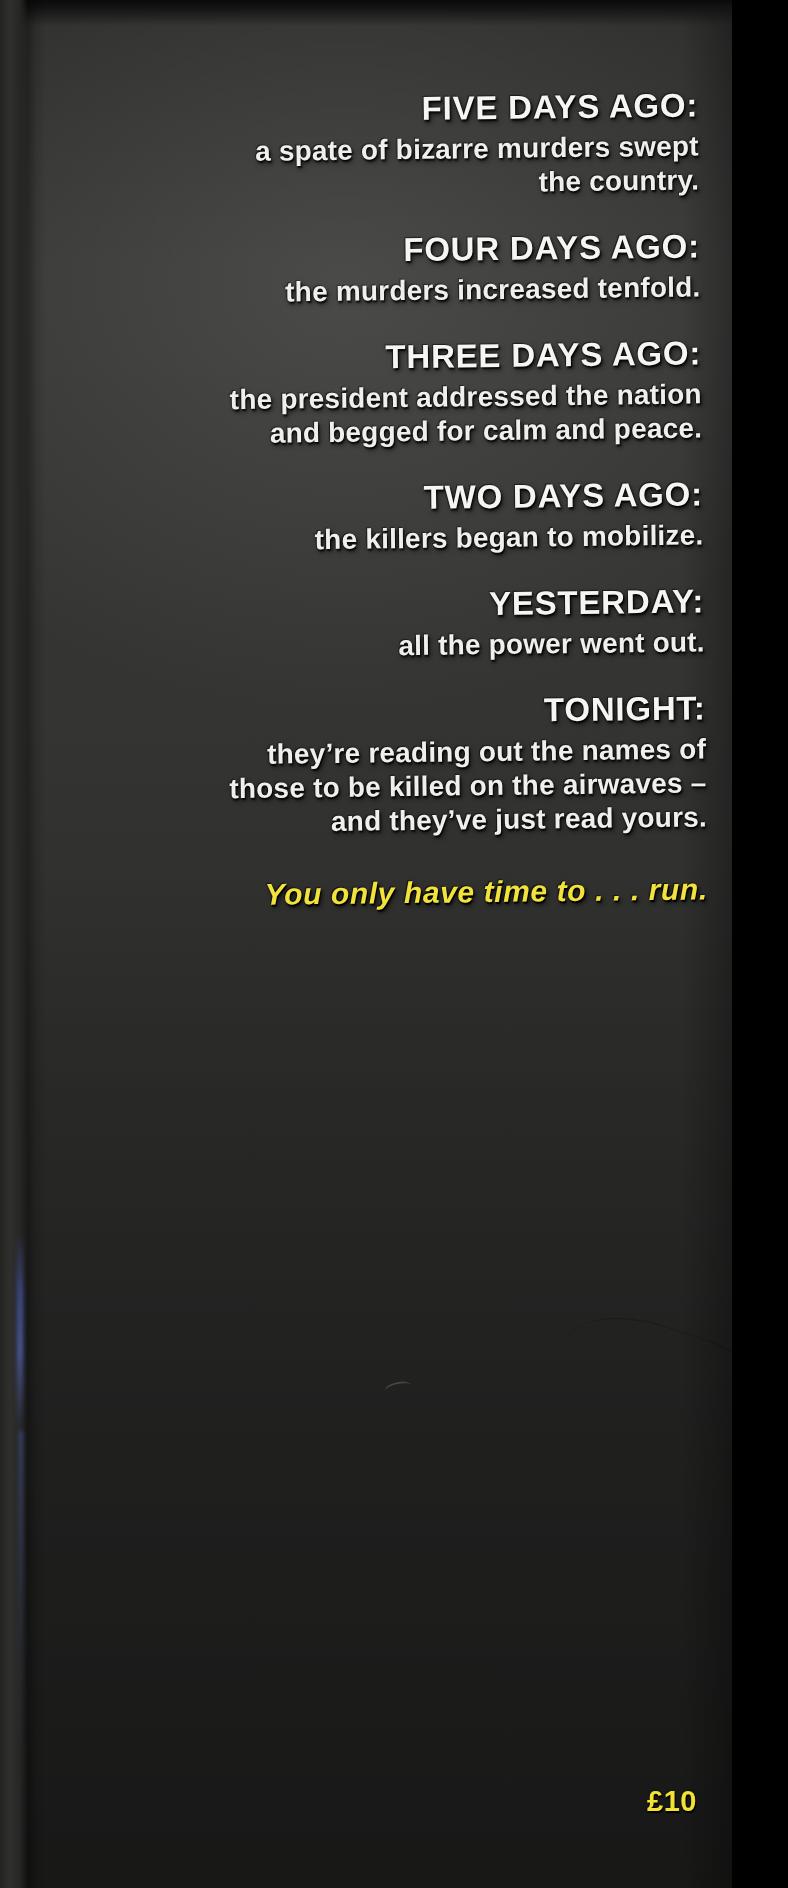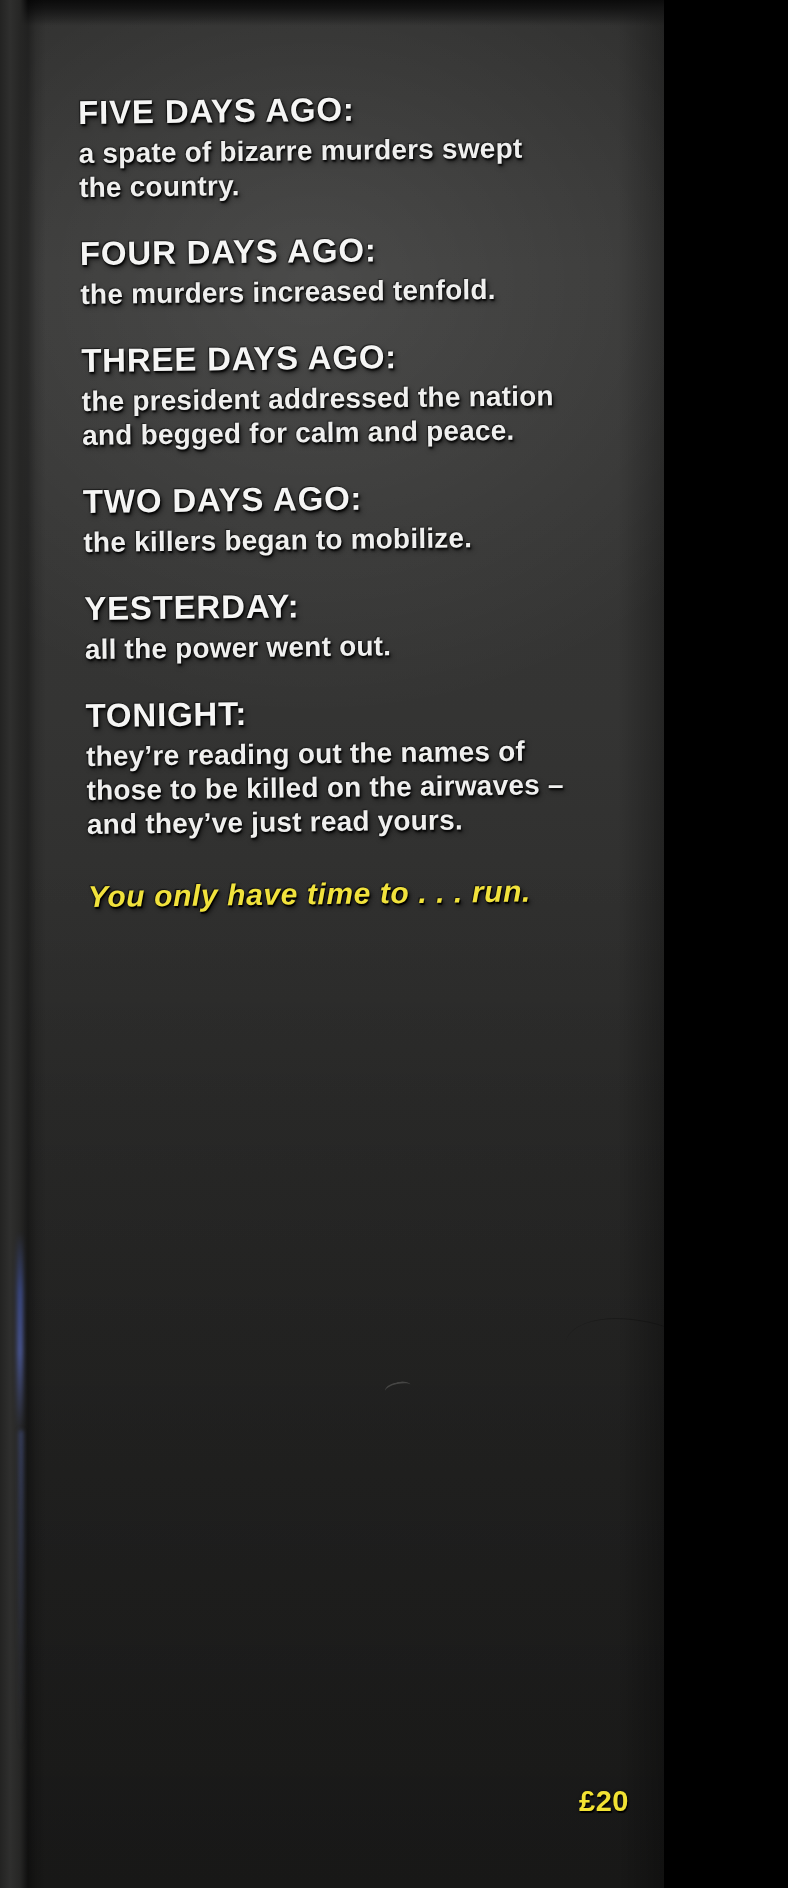--- a/index.html
+++ b/index.html
@@ -1,34 +1,35 @@
 <!DOCTYPE html>
 <html><head>
 <meta charset="utf-8">
 <style>
   html, body { margin: 0; padding: 0; background: #000; }
 
   .cover-photo {
     position: relative;
-    width: 664px;
+    width: 732px;
     height: 1888px;
     overflow: hidden;
     font-family: "Liberation Sans", sans-serif;
     background-color: #2d2d2c;
     background-image:
       
       linear-gradient(180deg, #0b0b0b 0px, #141414 8px, rgba(0,0,0,0.0) 26px),
       
       radial-gradient(ellipse 760px 640px at 47% 15%, rgba(255,255,255,0.10), rgba(255,255,255,0.0) 68%),
       
       linear-gradient(270deg, rgba(0,0,0,0.30) 0%, rgba(0,0,0,0.0) 7%),
       
       linear-gradient(180deg, rgba(0,0,0,0.0) 45%, rgba(0,0,0,0.18) 72%, rgba(0,0,0,0.32) 100%),
       
       linear-gradient(180deg, #2e2e2d 0%, #363635 14%, #343433 38%, #2c2c2b 58%, #272726 78%, #232322 100%);
+    text-align: right;
   }
 
   
   .spine-band {
     position: absolute; left: 0; top: 0; width: 46px; height: 100%;
     background: linear-gradient(90deg,
       #232322 0px, #2f2f2e 10px, #262625 20px,
       rgba(0,0,0,0.35) 28px, rgba(0,0,0,0.12) 36px, rgba(0,0,0,0) 46px);
   }
   .spine-highlight {
@@ -132,14 +133,14 @@
     <div class="section">
       <p class="heading">TONIGHT:</p>
       <p class="body-text">they’re reading out the names of
 those to be killed on the airwaves –
 and they’ve just read yours.</p>
     </div>
 
     <p class="tagline">You only have time to . . . run.</p>
   </div>
 
-  <div class="price">£20</div>
+  <div class="price">£10</div>
 </div>
 
 </body></html>

